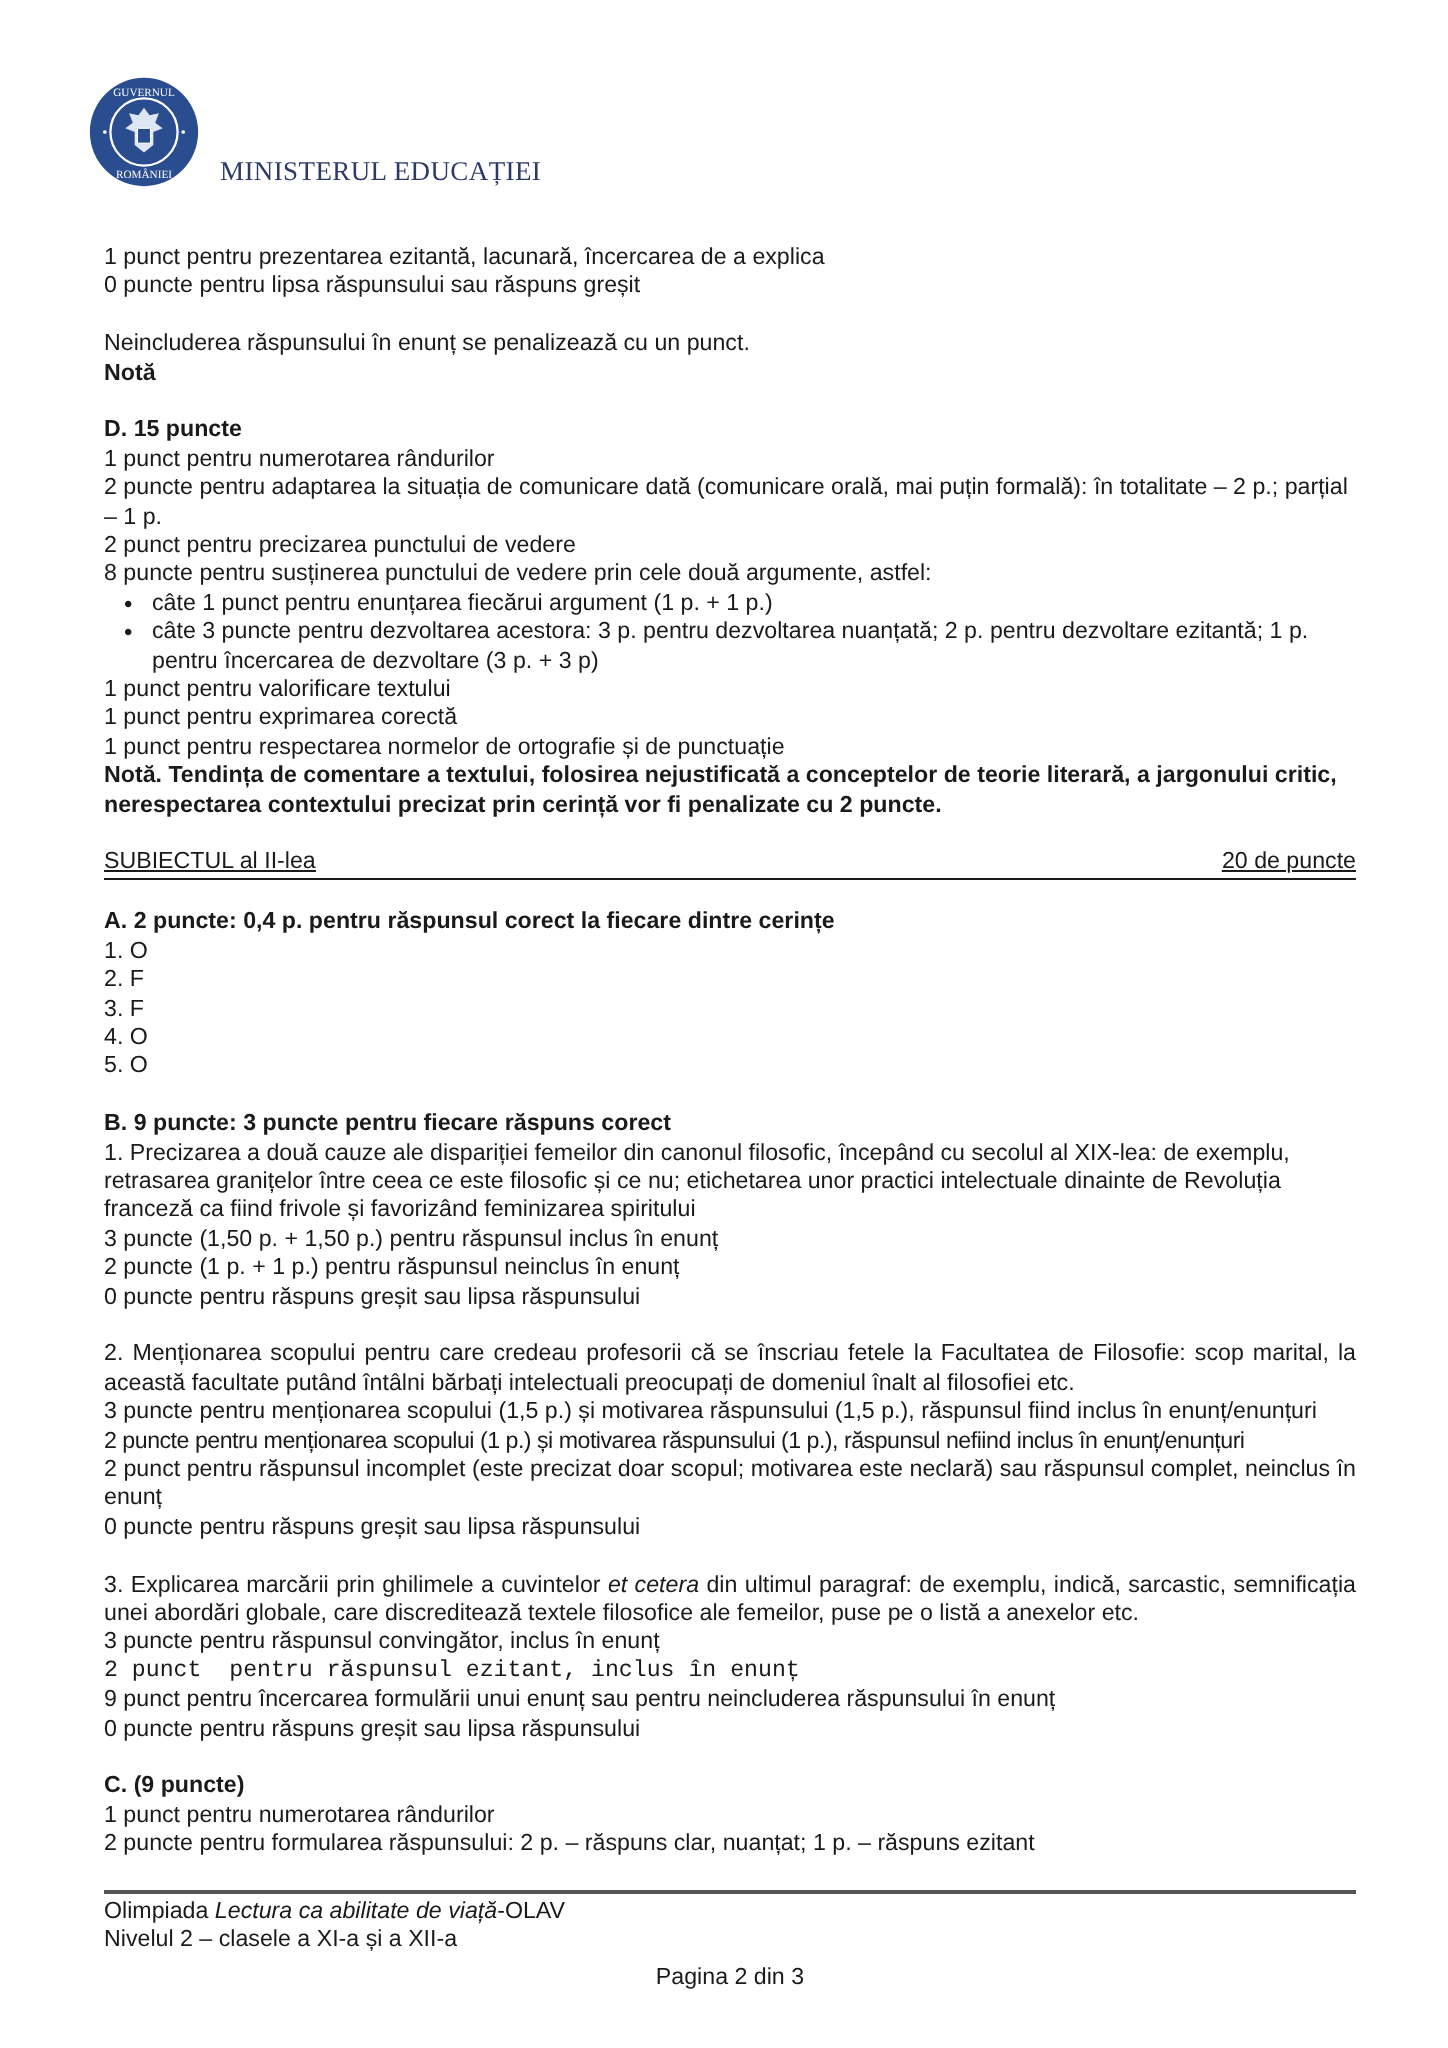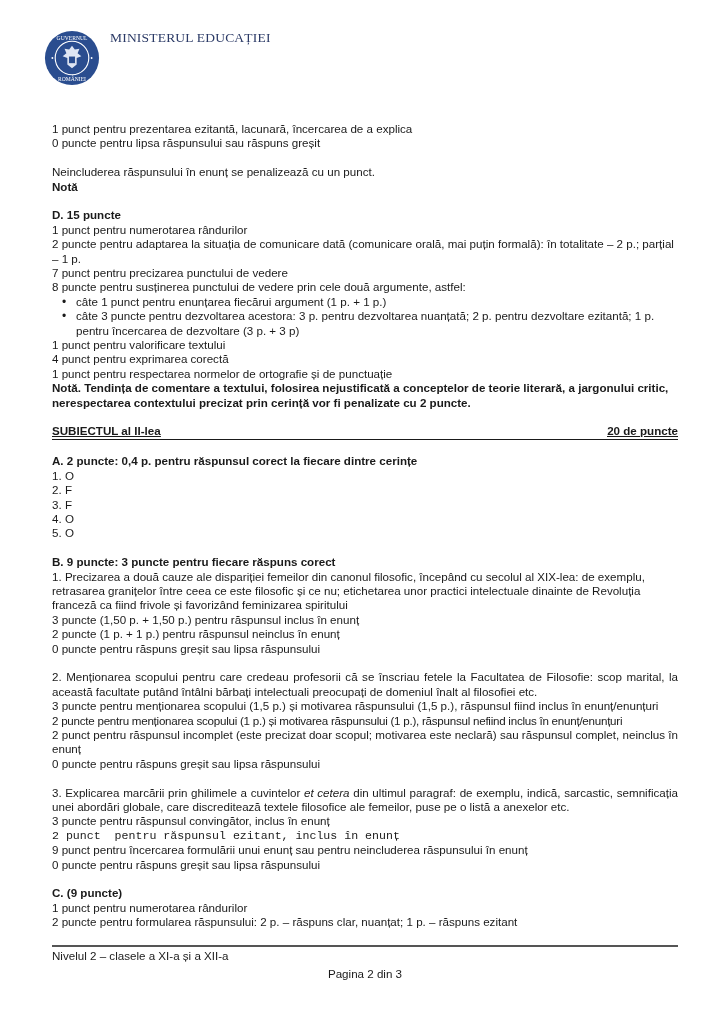--- a/index.html
+++ b/index.html
@@ -1,29 +1,29 @@
 <!DOCTYPE html>
 <html><head>
 <meta charset="utf-8">
 <style>
   html, body { margin: 0; padding: 0; background: #ffffff; }
   body { width: 724px; height: 1024px; position: relative; overflow: hidden;
          font-family: "Liberation Sans", sans-serif; color: #1a1a1a; }
-  .header { position: absolute; left: 44px; top: 30px; height: 64px; display: flex; align-items: flex-start; }
+  .header { position: absolute; left: 44px; top: 30px; height: 64px; display: flex; align-items: flex-end; }
   .logo { width: 56px; height: 56px; }
   .ministry { margin-left: 10px; font-family: "Liberation Serif", serif; font-size: 13.5px; color: #2b3a66; letter-spacing: 0.2px; }
   .content { position: absolute; left: 52px; top: 122px; width: 626px; font-size: 11.6px; line-height: 14.4px; }
   .line { display: block; }
   .b { font-weight: bold; }
   .gap { height: 14.4px; }
   .just { text-align: justify; }
   ul.bul { margin: 0; padding-left: 24px; list-style: none; }
   ul.bul li { position: relative; padding-left: 0; }
   ul.bul li::before { content: "\2022"; position: absolute; left: -14px; top: 0; font-size: 12px; }
-  .subj { display: flex; justify-content: space-between; font-weight: bold; text-decoration: underline; border-bottom: 1.5px solid #1a1a1a; padding-bottom: 0px; text-align: center; }
+  .subj { display: flex; justify-content: space-between; font-weight: normal; text-decoration: underline; border-bottom: 1.5px solid #1a1a1a; padding-bottom: 0px; text-align: center; }
   .subj span { text-decoration: underline; }
   .footer-rule { position: absolute; left: 52px; top: 945px; width: 626px; height: 2px; background: #555; }
   .footer { position: absolute; left: 52px; top: 949px; width: 626px; font-size: 11.6px; line-height: 14.4px; }
   .page-num { text-align: center; margin-top: 4px; }
   i { font-style: italic; }
 </style>
 </head>
 <body>
 
 <div class="header">
@@ -45,28 +45,28 @@
   <span class="line">1 punct pentru prezentarea ezitantă, lacunară, încercarea de a explica</span>
   <span class="line">0 puncte pentru lipsa răspunsului sau răspuns greșit</span>
   <div class="gap"></div>
   <span class="line">Neincluderea răspunsului în enunț se penalizează cu un punct.</span>
   <span class="line b">Notă</span>
   <div class="gap"></div>
 
   <span class="line b">D. 15 puncte</span>
   <span class="line">1 punct pentru numerotarea rândurilor</span>
   <span class="line">2 puncte pentru adaptarea la situația de comunicare dată (comunicare orală, mai puțin formală): în totalitate – 2 p.; parțial – 1 p.</span>
-  <span class="line">7 punct pentru precizarea punctului de vedere</span>
+  <span class="line">2 punct pentru precizarea punctului de vedere</span>
   <span class="line">8 puncte pentru susținerea punctului de vedere prin cele două argumente, astfel:</span>
   <ul class="bul">
     <li>câte 1 punct pentru enunțarea fiecărui argument (1 p. + 1 p.)</li>
     <li>câte 3 puncte pentru dezvoltarea acestora: 3 p. pentru dezvoltarea nuanțată; 2 p. pentru dezvoltare ezitantă; 1 p. pentru încercarea de dezvoltare (3 p. + 3 p)</li>
   </ul>
   <span class="line">1 punct pentru valorificare textului</span>
-  <span class="line">4 punct pentru exprimarea corectă</span>
+  <span class="line">1 punct pentru exprimarea corectă</span>
   <span class="line">1 punct pentru respectarea normelor de ortografie și de punctuație</span>
   <span class="line b">Notă. Tendința de comentare a textului, folosirea nejustificată a conceptelor de teorie literară, a jargonului critic, nerespectarea contextului precizat prin cerință vor fi penalizate cu 2 puncte.</span>
   <div class="gap"></div>
 
   <div class="subj">
     <span>SUBIECTUL al II-lea</span>
     <span>20 de puncte</span>
   </div>
   <div class="gap"></div>
 
@@ -99,15 +99,16 @@
   <span class="line">0 puncte pentru răspuns greșit sau lipsa răspunsului</span>
   <div class="gap"></div>
 
   <span class="line b">C. (9 puncte)</span>
   <span class="line">1 punct pentru numerotarea rândurilor</span>
   <span class="line">2 puncte pentru formularea răspunsului: 2 p. – răspuns clar, nuanțat; 1 p. – răspuns ezitant</span>
 </div>
 
 <div class="footer-rule"></div>
 <div class="footer">
+  <span class="line"><span>Olimpiada </span><i>Lectura ca abilitate de viață</i><span>-OLAV</span></span>
   <span class="line">Nivelul 2 – clasele a XI-a și a XII-a</span>
   <div class="page-num">Pagina 2 din 3</div>
 </div>
 
 </body></html>

